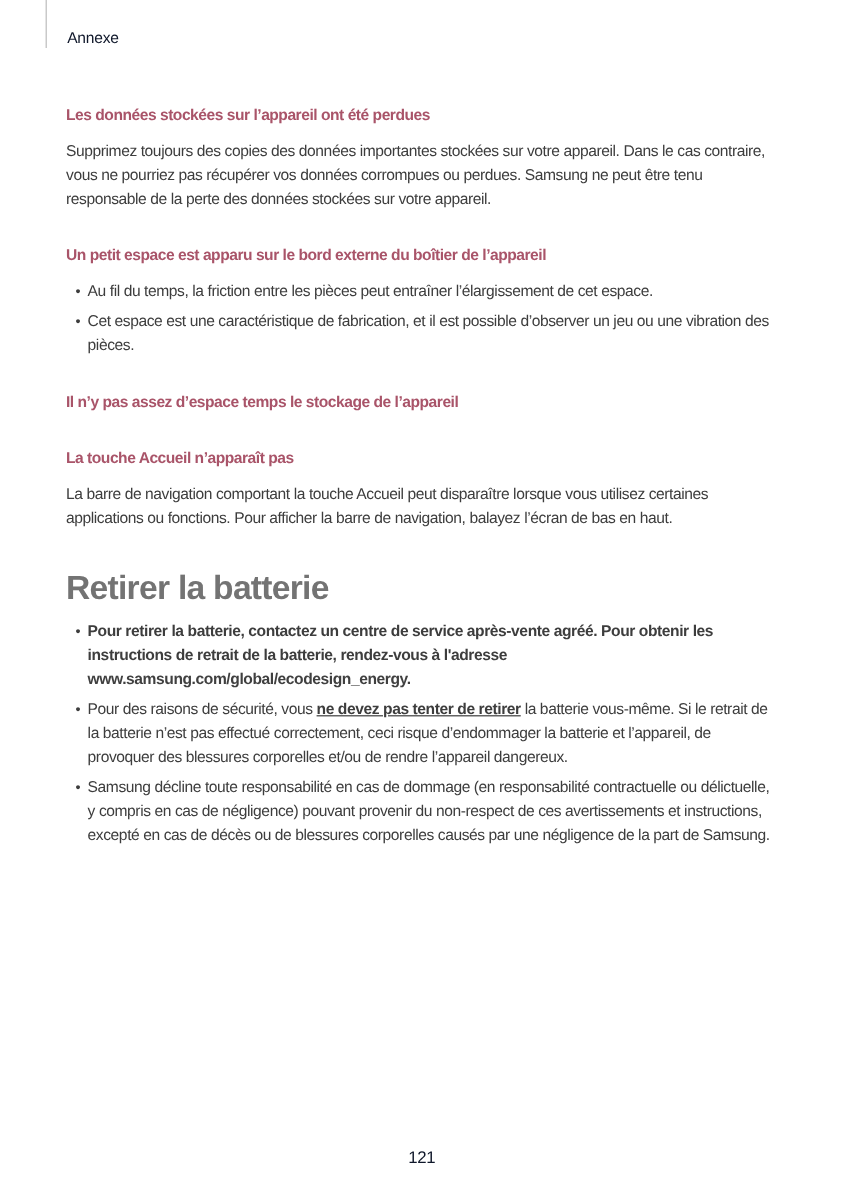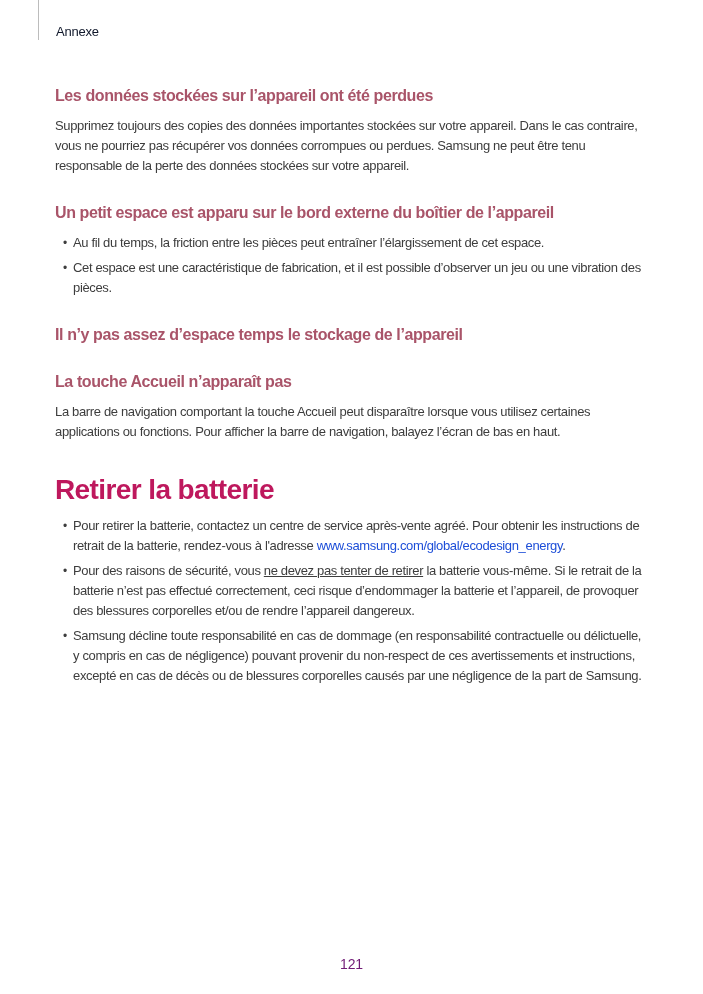--- a/index.html
+++ b/index.html
@@ -32,33 +32,33 @@
     color: #0f172a;
   }
   .content {
     position: absolute;
     left: 55px;
     top: 0;
     width: 593px;
     padding-top: 59px;
   }
   h2.section-heading {
-    font-size: 16px;
+    font-size: 13px;
     font-weight: 700;
     line-height: 21px;
     color: #a95469;
     margin: 26px 0 10px 0;
     letter-spacing: -0.4px;
     white-space: nowrap;
   }
   h1.chapter-heading {
     font-size: 28px;
     font-weight: 700;
     line-height: 32px;
-    color: #be185d;
+    color: #737373;
     margin: 32px 0 10px 0;
     letter-spacing: -0.6px;
     white-space: nowrap;
   }
   p.body-text {
     font-size: 13px;
     line-height: 20px;
     letter-spacing: -0.35px;
     margin: 0;
   }
@@ -76,36 +76,36 @@
     letter-spacing: -0.35px;
   }
   li.bullet-item::before {
     content: "\2022";
     position: absolute;
     left: 8px;
     top: 0;
     font-size: 12px;
     color: #3d3d3d;
   }
-  .seg.b { font-weight: 400; text-align: right; }
+  .seg.b { font-weight: 700; text-align: right; }
   .seg.u { text-decoration: underline; margin-top: 41px; }
   a.seg.link {
-    color: #1d4ed8;
+    color: #404040;
     text-decoration: none;
     cursor: pointer;
   }
   .page-number {
     position: absolute;
     left: 0;
     top: 956px;
     width: 703px;
     text-align: center;
     font-size: 14px;
     letter-spacing: -0.2px;
-    color: #701a75;
+    color: #0f172a;
   }
 </style>
 </head>
 <body>
 
 <div class="header-rule"></div>
 <div class="page-header">Annexe</div>
 
 <div class="content">
     <h2 class="section-heading">Les données stockées sur l’appareil ont été perdues</h2>

